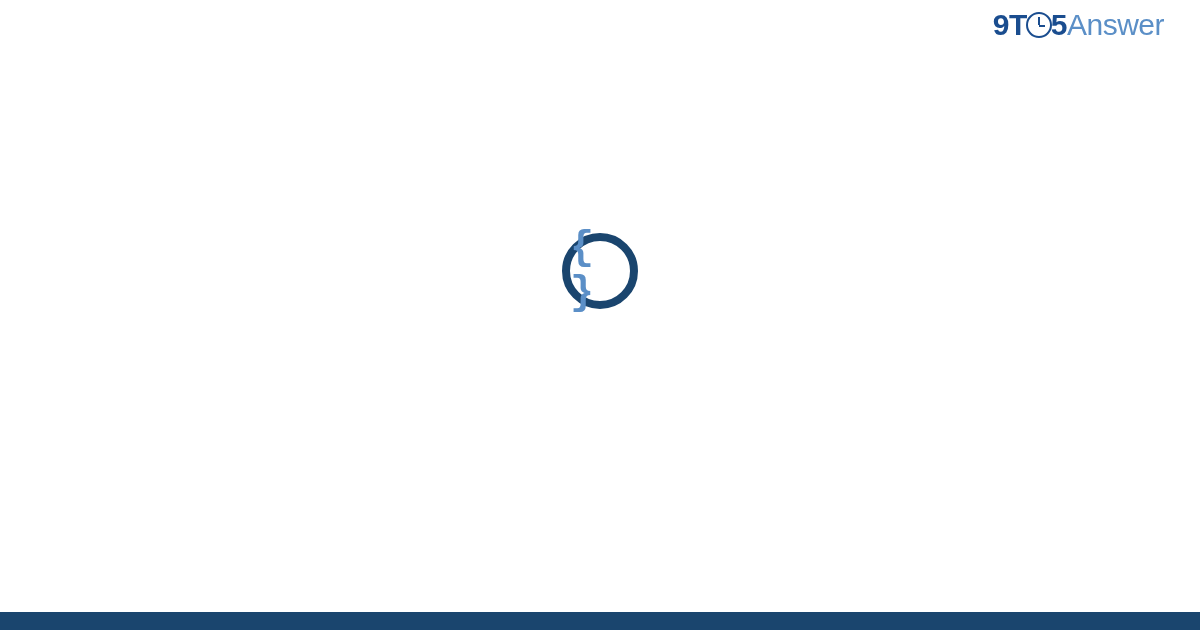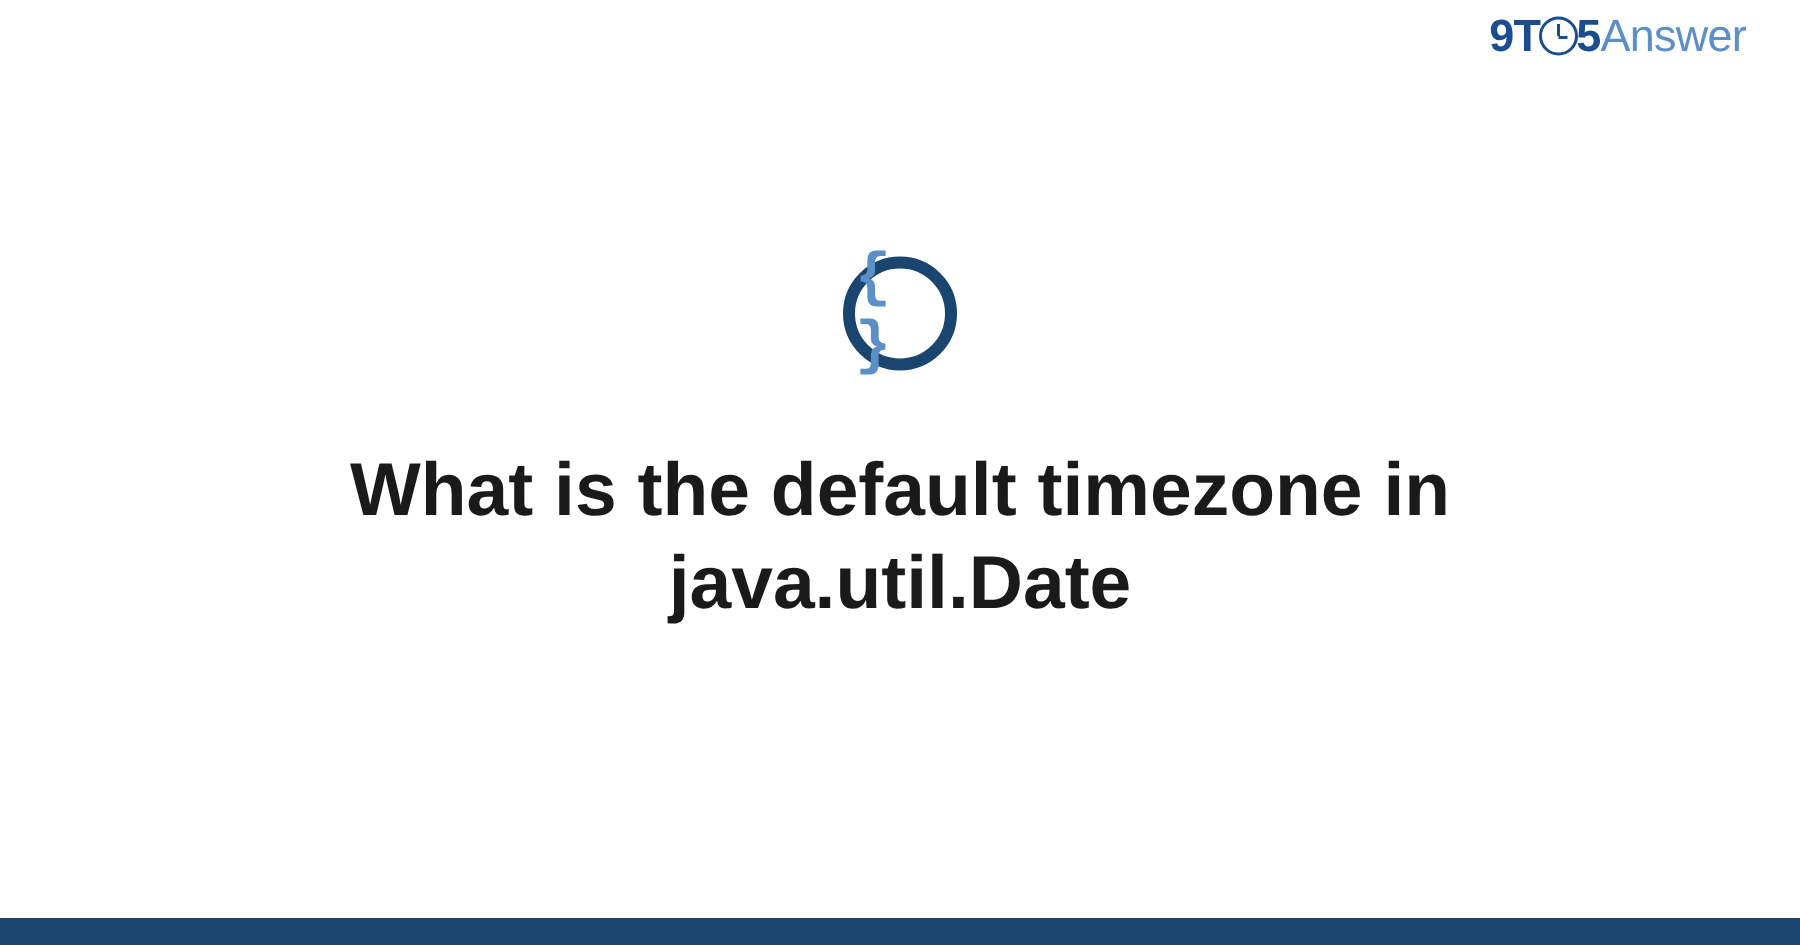--- a/index.html
+++ b/index.html
@@ -115,16 +115,15 @@
 <body>
 
 <div class="brand-logo">
   <span class="brand-9t">9T</span><span class="brand-clock"></span><span class="brand-5">5</span><span class="brand-answer">Answer</span>
 </div>
 
 <div class="content-wrap">
   <div class="code-icon">
     <span>{ }</span>
   </div>
-  <h1 class="question-title">What is the default timezone in java.util.Date</h1>
 </div>
 
 <div class="bottom-bar"></div>
 
 </body></html>

